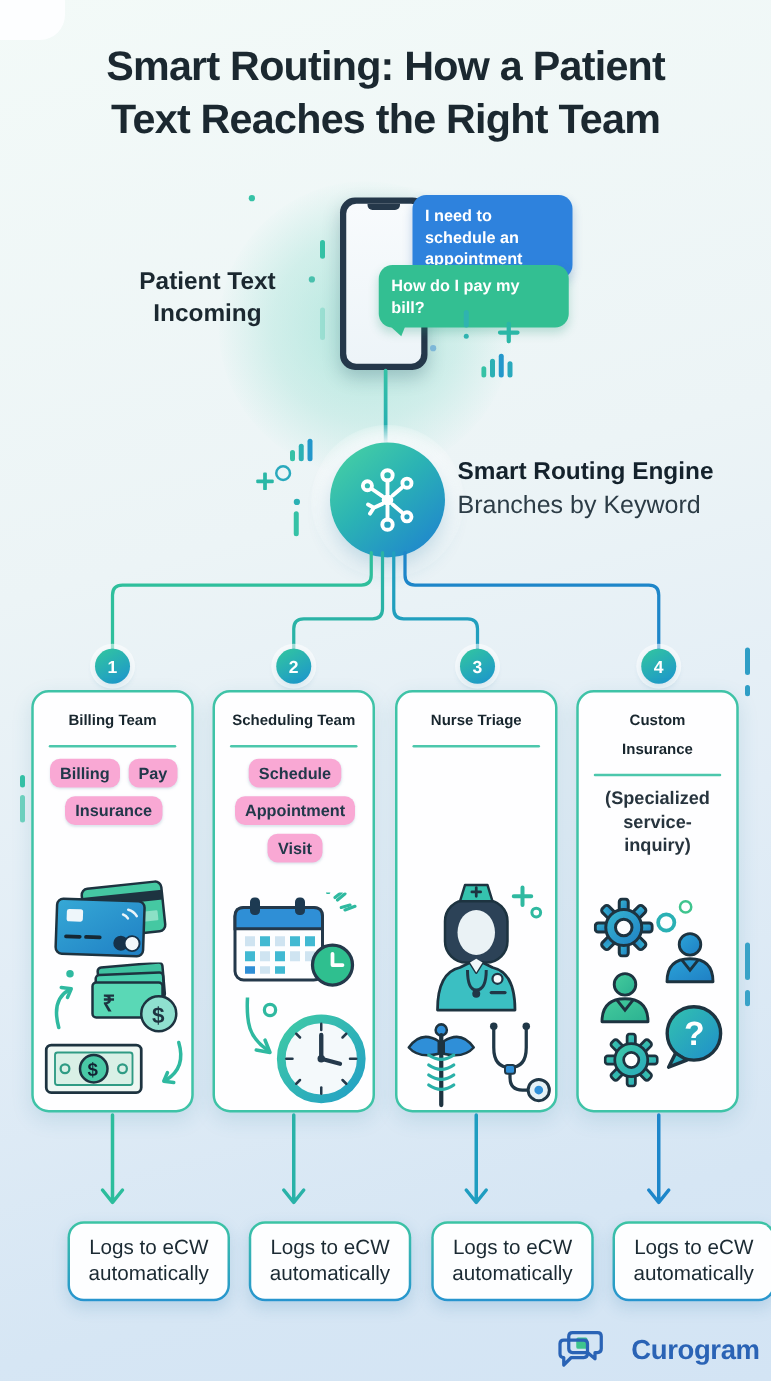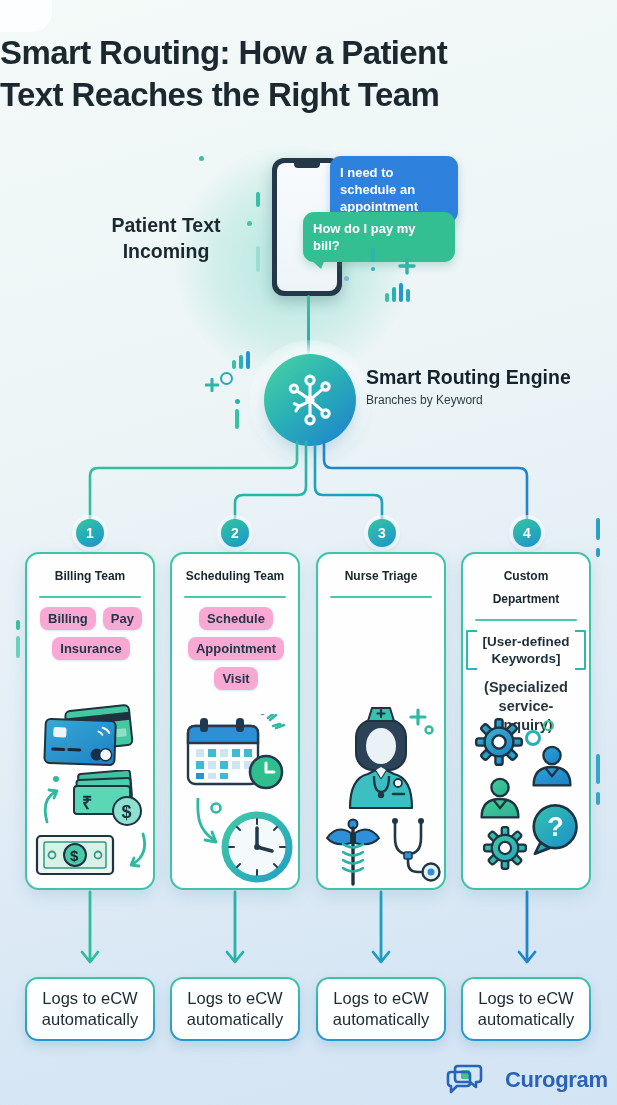--- a/index.html
+++ b/index.html
@@ -3,21 +3,21 @@
 <meta charset="utf-8">
 <style>
   html,body{margin:0;padding:0;background:#cfe0ee;}
   .stage{
     position:relative;width:617px;height:1105px;margin:0 auto;overflow:hidden;
     font-family:"Liberation Sans",sans-serif;color:#1c2a33;
     background:linear-gradient(165deg,#f3faf8 0%,#ecf4f6 38%,#e2edf6 62%,#d6e6f4 86%,#d3e4f4 100%);
   }
   .abs{position:absolute;}
   
-  .title{left:0;right:0;top:32px;font-weight:bold;
+  .title{left:0;right:0;top:32px;text-align:center;font-weight:bold;
          font-size:33px;line-height:42px;letter-spacing:-0.6px;color:#1b2830;}
   .corner-blob{left:-18px;top:-18px;width:70px;height:50px;border-radius:20px;background:rgba(253,254,255,.95);}
   
   .glow{border-radius:50%;}
   .glow-phone{left:175px;top:145px;width:235px;height:235px;
     background:radial-gradient(circle,rgba(132,219,202,.55) 0%,rgba(132,219,202,.28) 45%,rgba(132,219,202,0) 72%);}
   .phone{left:272px;top:158px;width:70px;height:138px;background:#25384a;border-radius:12px;
          box-shadow:0 6px 14px rgba(30,70,90,.25);}
   .phone-screen{left:5px;top:5px;width:60px;height:128px;border-radius:8px;
          background:linear-gradient(180deg,#f8fbfd,#edf4f8);}
@@ -38,21 +38,21 @@
   .stem{left:307px;top:295px;width:3px;height:62px;border-radius:2px;
         background:linear-gradient(180deg,#35c2a6,#23a9b4);}
   .engine-halo{left:249px;top:340px;width:122px;height:122px;border-radius:50%;
         background:radial-gradient(circle,rgba(255,255,255,.9) 55%,rgba(255,255,255,0) 75%);}
   .engine{left:264px;top:354px;width:92px;height:92px;border-radius:50%;
         background:linear-gradient(140deg,#47d1a3 5%,#2bb3b4 45%,#1d7ed2 100%);
         display:flex;align-items:center;justify-content:center;
         box-shadow:0 8px 18px rgba(30,120,160,.30);}
   .engine-text{left:366px;top:366px;width:210px;}
   .engine-title{font-size:19.5px;font-weight:bold;color:#14222c;}
-  .engine-sub{font-size:12px;color:#2c3c46;margin-top:4px;}
+  .engine-sub{font-size:20px;color:#2c3c46;margin-top:4px;}
   
   .numc{width:28px;height:28px;border-radius:50%;display:flex;align-items:center;justify-content:center;
         color:#fff;font-size:14px;font-weight:bold;
         background:linear-gradient(150deg,#33c79e,#1b93cf);
         box-shadow:0 0 0 4px rgba(255,255,255,.55),0 3px 6px rgba(30,120,160,.3);}
   .card{top:552px;width:130px;height:338px;box-sizing:border-box;background:#fefeff;
         border:2px solid #3fc3a7;border-radius:14px;box-shadow:0 6px 16px rgba(42,130,160,.15);}
   .card-name{margin:11px auto 0;width:104px;text-align:center;font-weight:bold;
         font-size:12px;line-height:23px;color:#18262e;}
   .card-divider{margin:8px auto 9px;width:102px;height:2px;background:#4cc7ac;border-radius:1px;}
@@ -62,21 +62,21 @@
   .icon-zone{position:absolute;left:0;width:126px;}
   .bracket-row{margin:2px auto 0;width:120px;display:flex;align-items:stretch;justify-content:center;gap:4px;}
   .bracket{width:9px;border:2px solid #2cb7b0;}
   .bracket-l{border-right:none;border-radius:2px 0 0 2px;}
   .bracket-r{border-left:none;border-radius:0 2px 2px 0;}
   .bracket-text{width:92px;text-align:center;font-weight:bold;font-size:13.5px;line-height:17px;color:#1e2f3a;padding:3px 0;}
   .custom-note{margin:8px auto 0;width:96px;text-align:center;font-weight:bold;
         font-size:14.5px;line-height:19px;color:#27343e;}
   
   .logbox{top:977px;width:130px;height:64px;border-radius:13px;padding:2px;box-sizing:border-box;
-        background:linear-gradient(180deg,#3cc4a4,#2794cf);box-shadow:0 5px 12px rgba(42,120,170,.18);}
+        background:linear-gradient(180deg,#3cc4a4,#2794cf);box-shadow:0 5px 12px rgba(42,120,170,.18);margin-left:29px;}
   .logbox-in{width:100%;height:100%;border-radius:11px;background:#fdfeff;display:flex;
         align-items:center;justify-content:center;text-align:center;
         font-size:16.5px;line-height:21px;color:#1b2a33;}
   .logo{left:446px;top:1063px;display:flex;align-items:center;gap:19px;}
   .logo-text{font-size:22px;font-weight:bold;color:#2a63b5;letter-spacing:-0.3px;}
 </style>
 </head>
 <body>
 
 <div class="stage">
@@ -331,27 +331,22 @@
         <path d="M11,7 L11,22 Q11,38 24,38 Q37,38 37,22 L37,7" fill="none" stroke="#203747" stroke-width="2.6" stroke-linecap="round"></path>
         <path d="M24,38 L24,46 Q24,56 34,56 L40,56" fill="none" stroke="#203747" stroke-width="2.6" stroke-linecap="round"></path>
         <rect x="20" y="36" width="8" height="7" rx="2" fill="#2f8fd8" stroke="#203747" stroke-width="1.6"></rect>
         <circle cx="47" cy="56" r="8.5" fill="#e4f1f7" stroke="#203747" stroke-width="2.4"></circle>
         <circle cx="47" cy="56" r="3.5" fill="#2f8fd8"></circle>
       </svg>
     </div>
   </div>
 
   <div class="abs card" style="left:461px;">
-    <div class="card-name">Custom Department</div>
+    <div class="card-name">Custom Insurance</div>
     <div class="card-divider"></div>
-    <div class="bracket-row">
-      <div class="bracket bracket-l"></div>
-      <div class="bracket-text">[User-defined Keywords]</div>
-      <div class="bracket bracket-r"></div>
-    </div>
     <div class="custom-note">(Specialized service- inquiry)</div>
     <div class="icon-zone" style="top:162px;height:172px;">
       <defs></defs>
       <svg class="abs" style="left:12px;top:2px;" width="48" height="48" viewBox="0 0 40 40">
         <defs>
             <linearGradient id="gearB" x1="0" y1="0" x2="1" y2="1">
           <stop offset="0" stop-color="#37b7d0"></stop>
               <stop offset="1" stop-color="#1f7fc4"></stop>
             </linearGradient>
           </defs>

